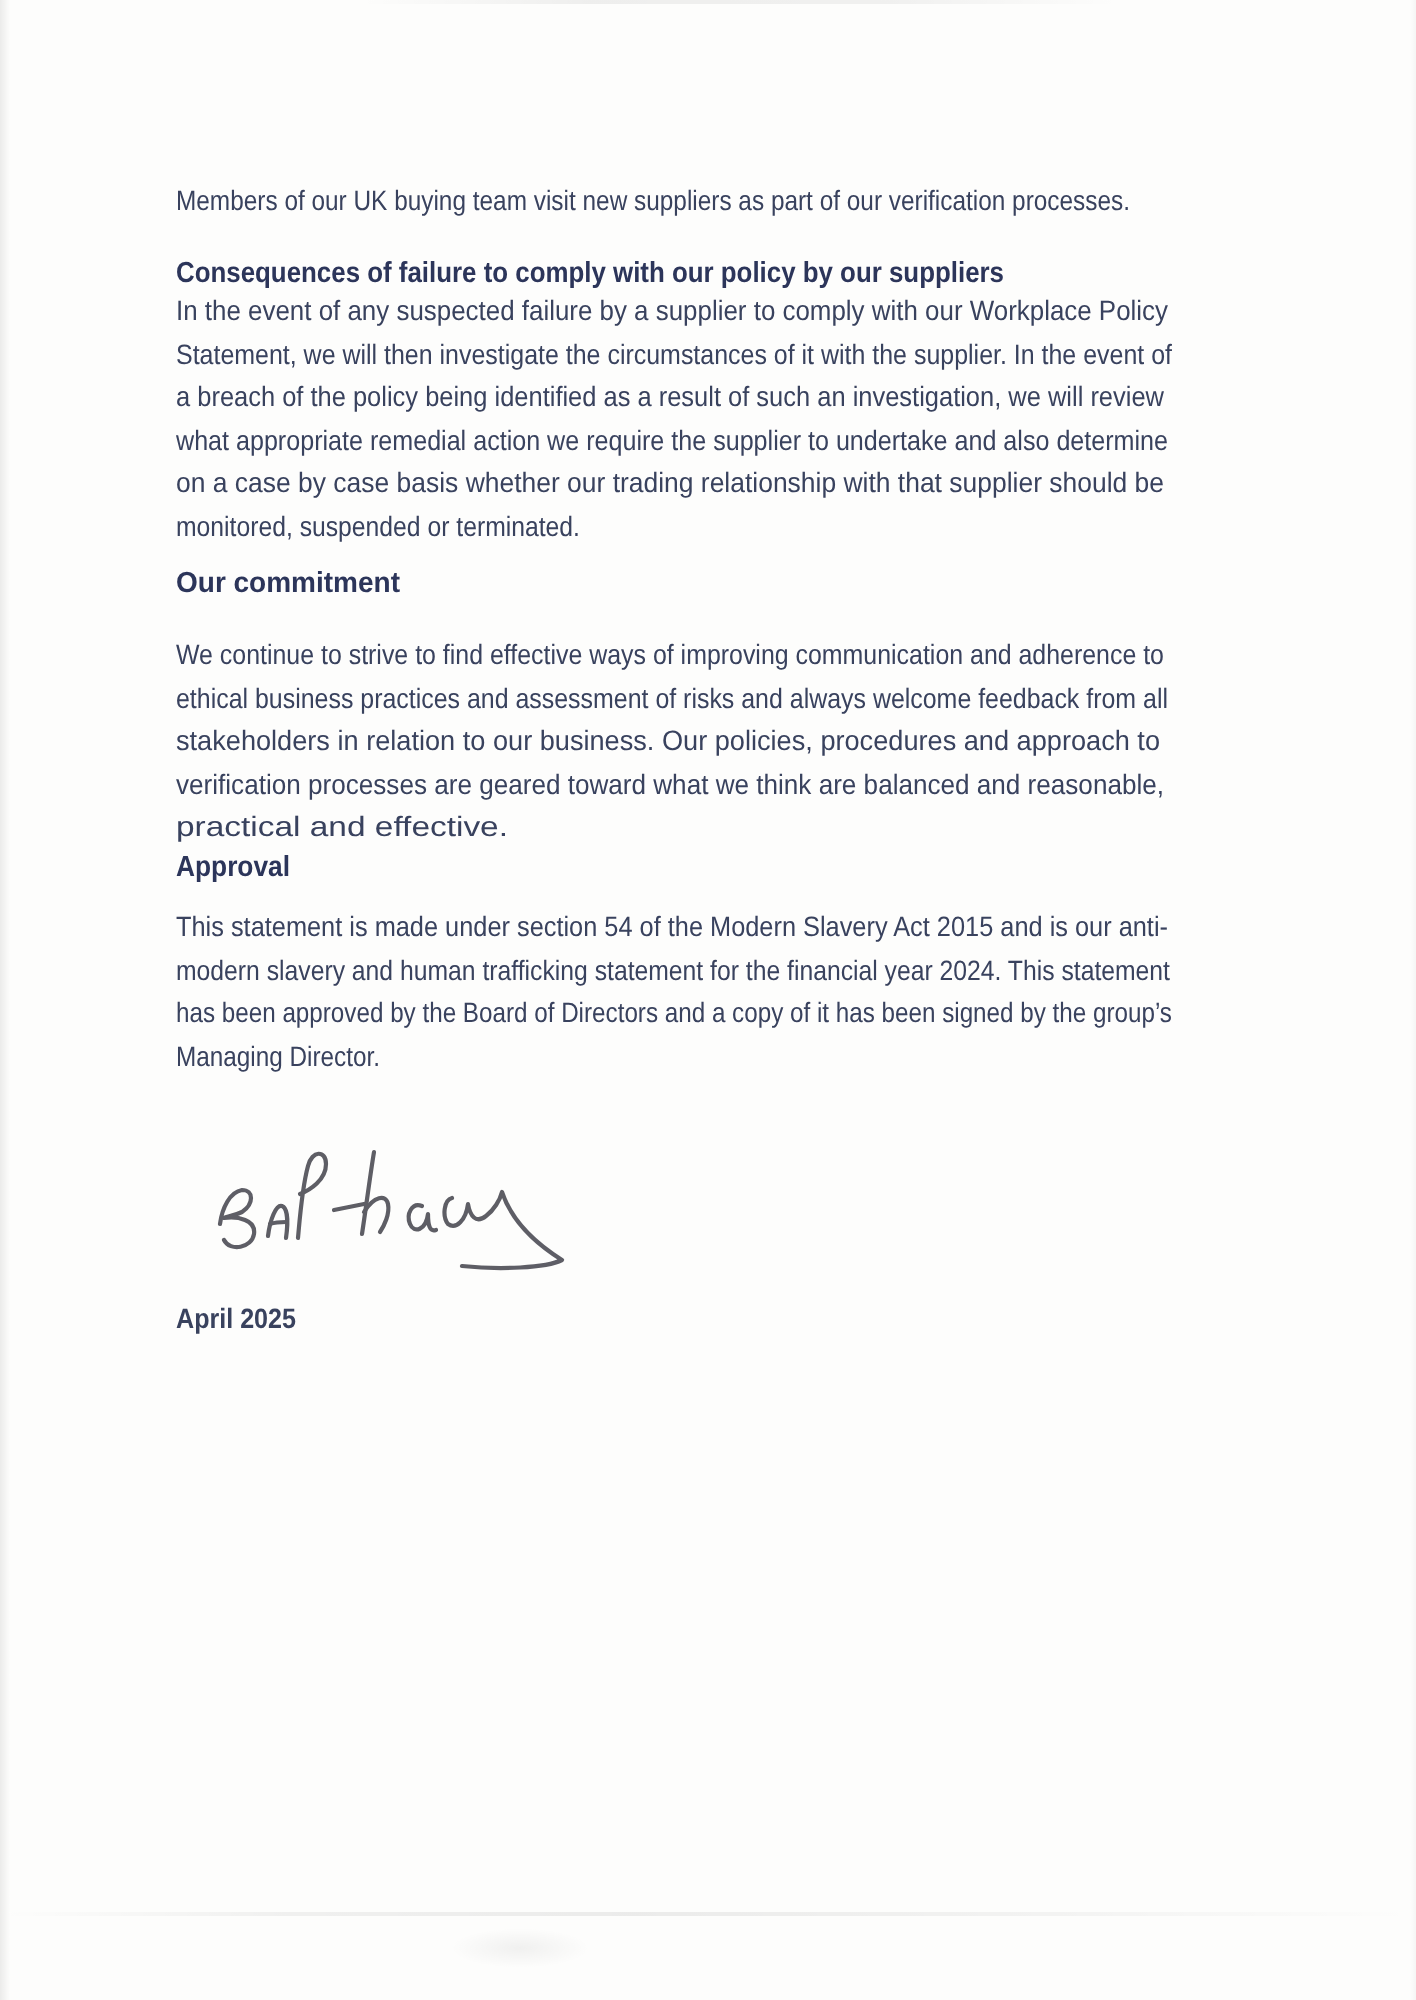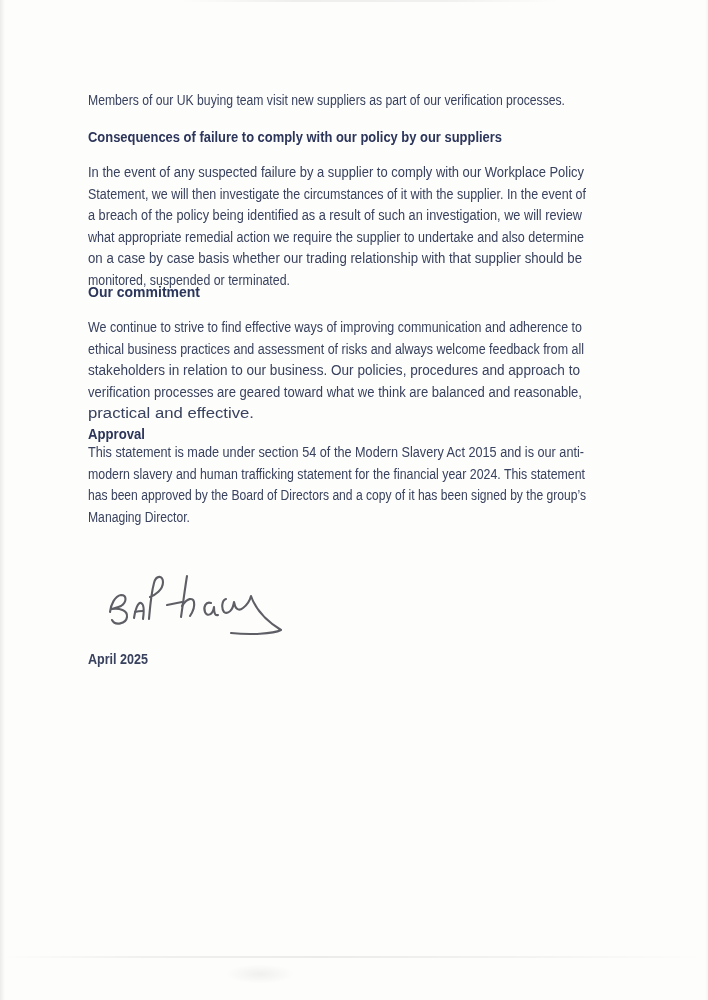--- a/index.html
+++ b/index.html
@@ -50,42 +50,42 @@
   <div class="edge-left"></div>
   <div class="edge-right"></div>
   <div class="top-smudge"></div>
   <div class="crease"></div>
   <div class="smudge-blob"></div>
 
   <div class="t" style="top: 90px; transform-origin: 0px 0px; transform: scaleX(0.870761);">Members of our UK buying team visit new suppliers as part of our verification processes.</div>
 
   <h2 class="t hd" style="top: 127px; transform-origin: 0px 0px; transform: scaleX(0.892091);">Consequences of failure to comply with our policy by our suppliers</h2>
 
-  <div class="para" style="top:162px">
+  <div class="para" style="top:145px">
       <div class="pline" style="transform-origin: 0px 0px; transform: scaleX(0.925535);">In the event of any suspected failure by a supplier to comply with our Workplace Policy</div>
       <div class="pline" style="transform-origin: 0px 0px; transform: scaleX(0.891275);">Statement, we will then investigate the circumstances of it with the supplier. In the event of</div>
       <div class="pline" style="transform-origin: 0px 0px; transform: scaleX(0.90942);">a breach of the policy being identified as a result of such an investigation, we will review</div>
       <div class="pline" style="transform-origin: 0px 0px; transform: scaleX(0.896394);">what appropriate remedial action we require the supplier to undertake and also determine</div>
       <div class="pline" style="transform-origin: 0px 0px; transform: scaleX(0.944579);">on a case by case basis whether our trading relationship with that supplier should be</div>
       <div class="pline" style="transform-origin: 0px 0px; transform: scaleX(0.882819);">monitored, suspended or terminated.</div>
     </div>
 
   <h2 class="t hd" style="top: 282px; transform-origin: 0px 0px; transform: scaleX(0.965387);">Our commitment</h2>
 
   <div class="para" style="top:317px">
       <div class="pline" style="transform-origin: 0px 0px; transform: scaleX(0.88989);">We continue to strive to find effective ways of improving communication and adherence to</div>
       <div class="pline" style="transform-origin: 0px 0px; transform: scaleX(0.890235);">ethical business practices and assessment of risks and always welcome feedback from all</div>
       <div class="pline" style="transform-origin: 0px 0px; transform: scaleX(0.969637);">stakeholders in relation to our business. Our policies, procedures and approach to</div>
       <div class="pline" style="transform-origin: 0px 0px; transform: scaleX(0.932103);">verification processes are geared toward what we think are balanced and reasonable,</div>
       <div class="pline" style="transform-origin: 0px 0px; transform: scaleX(1.19384);">practical and effective.</div>
     </div>
 
   <h2 class="t hd" style="top: 424px; transform-origin: 0px 0px; transform: scaleX(0.907011);">Approval</h2>
 
-  <div class="para" style="top:442px">
+  <div class="para" style="top:453px">
       <div class="pline" style="transform-origin: 0px 0px; transform: scaleX(0.905342);">This statement is made under section 54 of the Modern Slavery Act 2015 and is our anti-</div>
       <div class="pline" style="transform-origin: 0px 0px; transform: scaleX(0.882918);">modern slavery and human trafficking statement for the financial year 2024. This statement</div>
       <div class="pline" style="transform-origin: 0px 0px; transform: scaleX(0.865053);">has been approved by the Board of Directors and a copy of it has been signed by the group’s</div>
       <div class="pline" style="transform-origin: 0px 0px; transform: scaleX(0.86797);">Managing Director.</div>
     </div>
 
   <svg class="sig" width="210" height="90" viewBox="0 0 210 90">
     <g fill="none" stroke="var(--sig,#4d4d55)" stroke-width="2.1" stroke-linecap="round" stroke-linejoin="round" opacity="0.9">
 
       <path d="M 15,52 C 16,44 20,36 26,35 C 32,35 32,42 26,46 C 22,48 18,48 17,49 C 24,48 33,50 32,57 C 31,64 20,66 17,60"></path>

